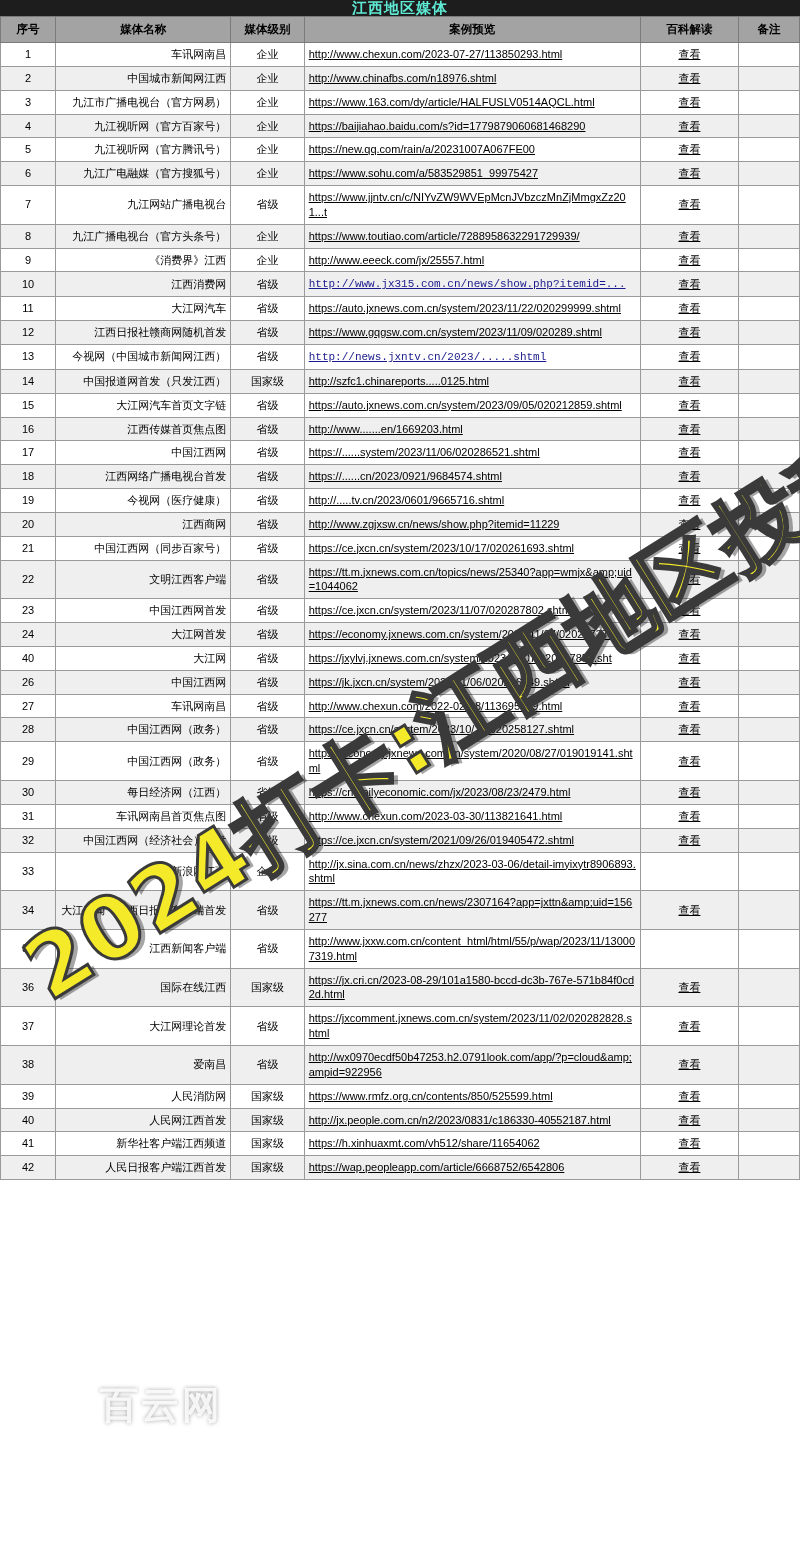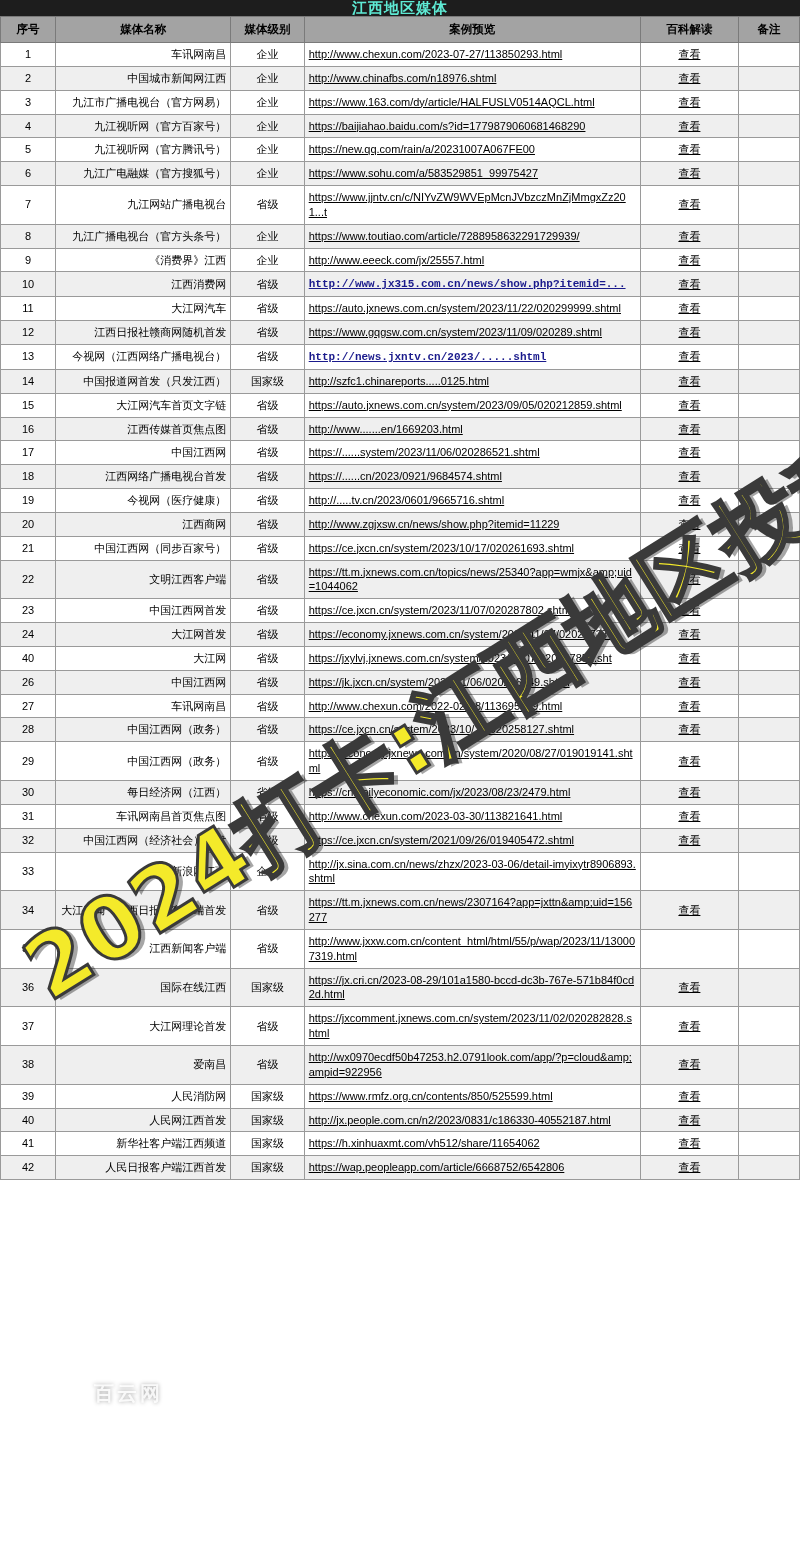--- a/index.html
+++ b/index.html
@@ -54,21 +54,21 @@
   td.c-level { text-align: center; width: 72px; margin-left: 26px; }
   td.c-url { text-align: left; width: 330px; word-break: break-all; }
   td.c-baike { text-align: center; width: 96px; }
   td.c-note { text-align: center; width: 72px; }
   tr.alt td { background: #efefef; }
   tr.plain td { background: #ffffff; }
   a.url-link {
     color: #000000;
     text-decoration: underline;
   }
-  a.url-link.blue { color: #1a1a8c; font-weight: bold; }
+  a.url-link.blue { color: #1a1a8c; }
   a.baike-link {
     color: #000000;
     text-decoration: underline;
     font-size: 11px;
   }
   
   .watermark {
     position: absolute;
     left: 0;
     top: 240px;
@@ -88,23 +88,23 @@
     font-weight: bold;
     color: #f4ea2a;
     -webkit-text-stroke: 3px #3a3a3a;
     text-shadow: 4px 4px 0 rgba(0,0,0,0.35);
     letter-spacing: 2px;
     white-space: nowrap;
     font-family: "DejaVu Sans", sans-serif;
   }
   .logo-wm {
     position: absolute;
-    left: 94px;
+    left: 100px;
     top: 1380px;
-    font-size: 20px;
+    font-size: 38px;
     font-weight: bold;
     color: rgba(255,255,255,0.85);
     text-shadow: 0 0 4px rgba(0,0,0,0.35);
     pointer-events: none;
     letter-spacing: 3px;
   }
 </style>
 </head>
 <body>
 
@@ -217,21 +217,21 @@
         <tr class="alt">
           <td class="c-idx">12</td>
           <td class="c-name">江西日报社赣商网随机首发</td>
           <td class="c-level">省级</td>
           <td class="c-url"><a class="url-link" href="#">https://www.gqgsw.com.cn/system/2023/11/09/020289.shtml</a></td>
           <td class="c-baike"><a class="baike-link" href="#">查看</a></td>
           <td class="c-note"></td>
         </tr>
         <tr class="plain">
           <td class="c-idx">13</td>
-          <td class="c-name">今视网（江西网络广播电视台）</td>
+          <td class="c-name">今视网（中国城市新闻网江西）</td>
           <td class="c-level">省级</td>
           <td class="c-url"><a class="url-link blue" href="#" style="font-family: &quot;Liberation Mono&quot;, monospace;">http://news.jxntv.cn/2023/.....shtml</a></td>
           <td class="c-baike"><a class="baike-link" href="#">查看</a></td>
           <td class="c-note"></td>
         </tr>
         <tr class="alt">
           <td class="c-idx">14</td>
           <td class="c-name">中国报道网首发（只发江西）</td>
           <td class="c-level">国家级</td>
           <td class="c-url"><a class="url-link" href="#">http://szfc1.chinareports.....0125.html</a></td>

